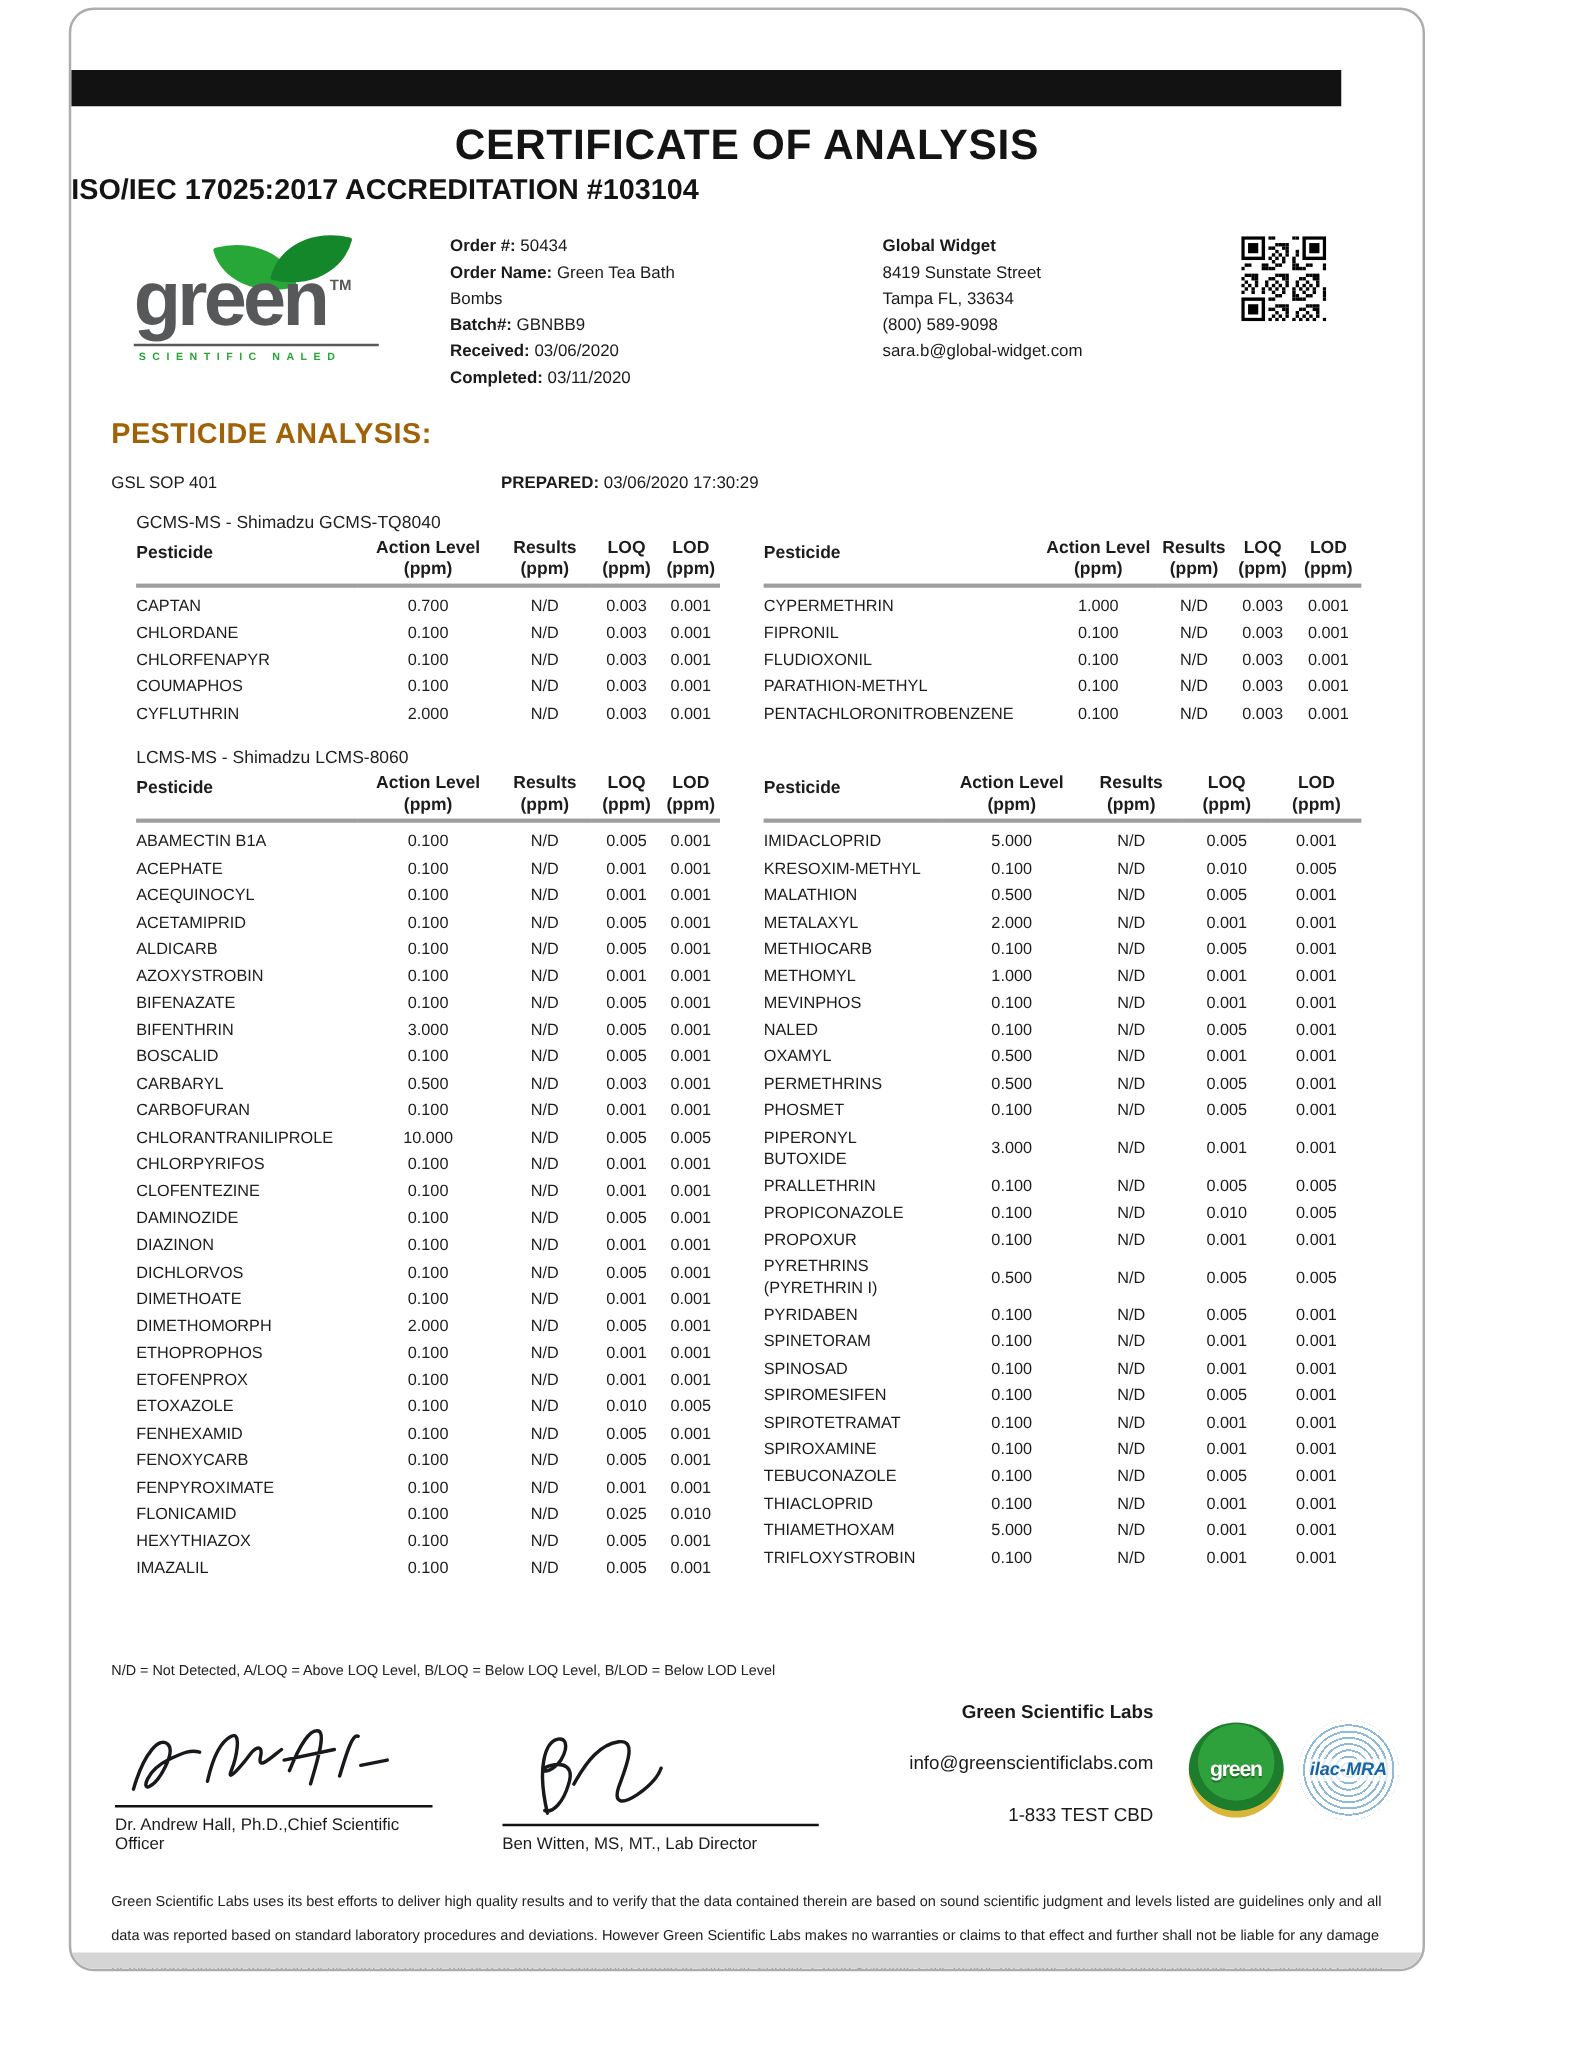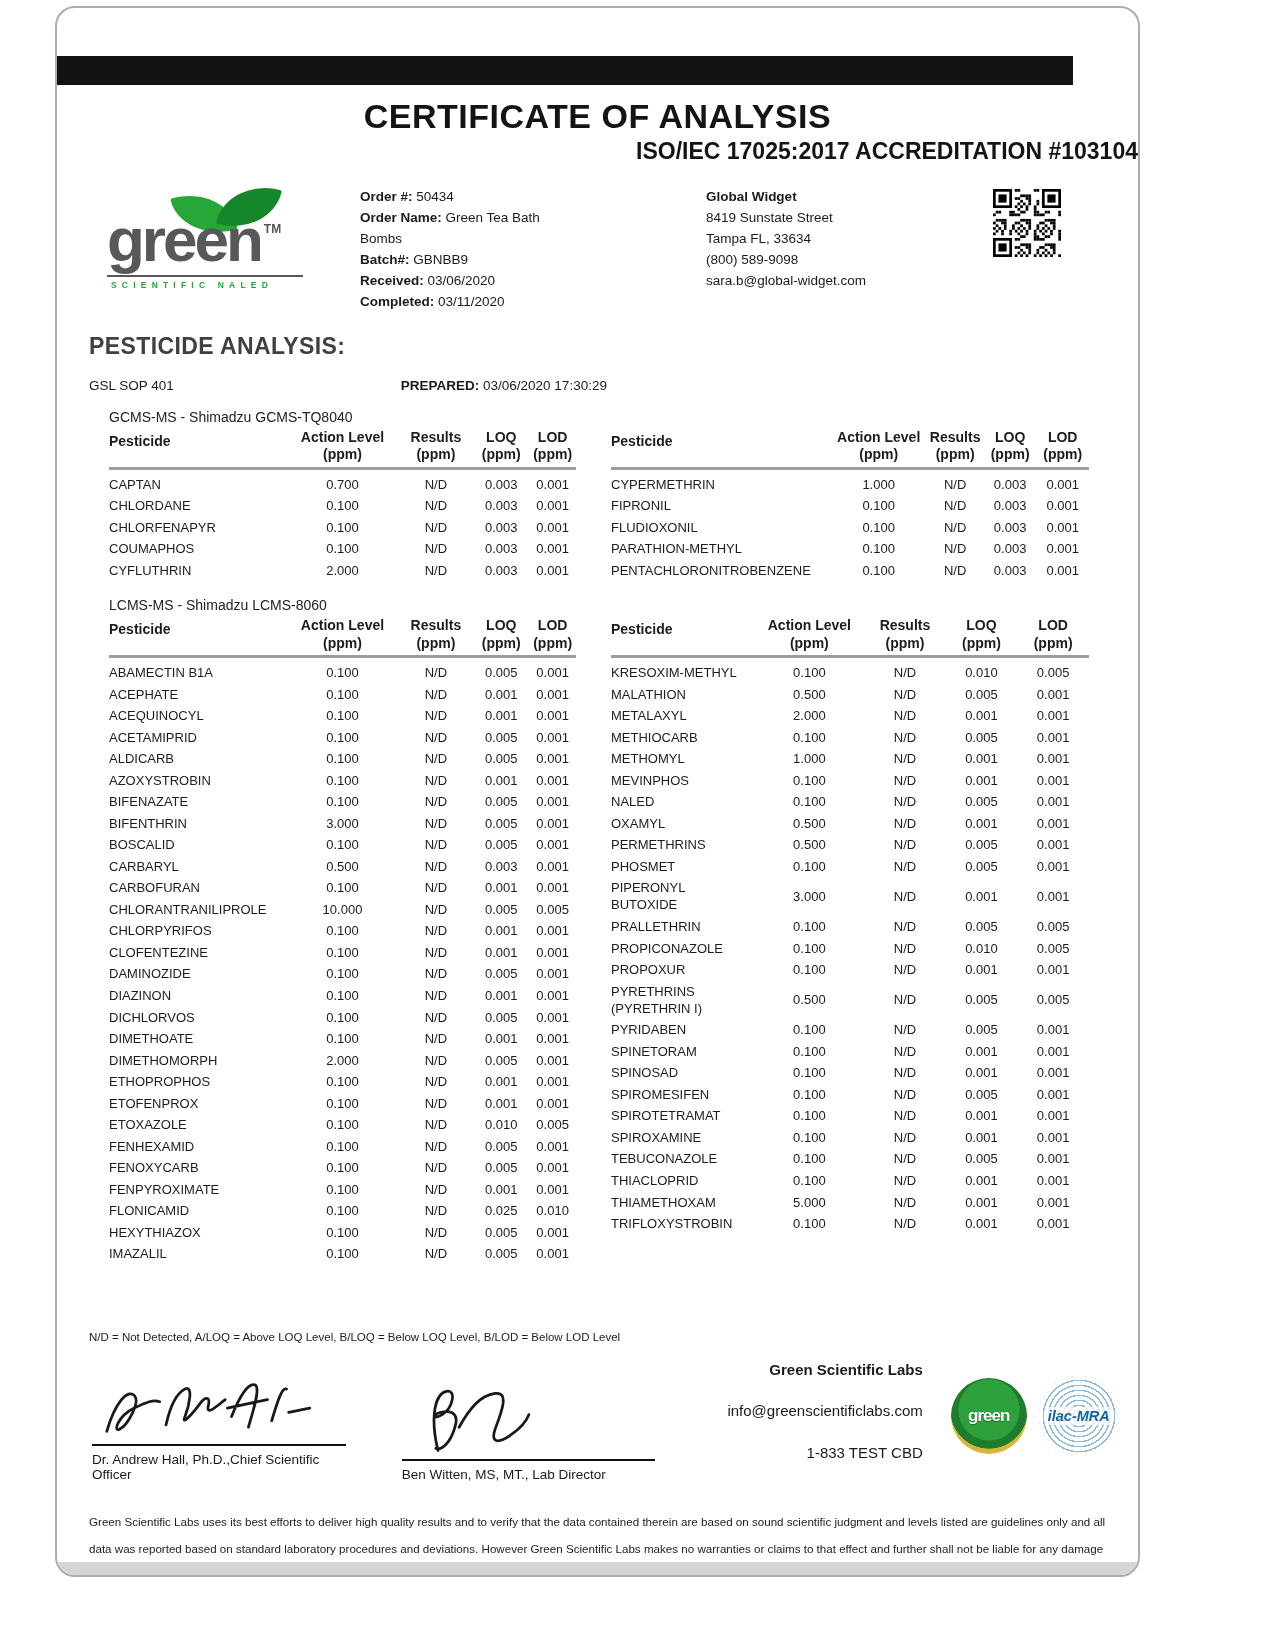--- a/index.html
+++ b/index.html
@@ -9,39 +9,39 @@
     font-family:"Liberation Sans","DejaVu Sans",sans-serif;
     color:#1b1b1b; position:relative;
   }
   .card {
     position:absolute; left:55px; top:6px; width:1085px; height:1571px;
     background:#ffffff; border:2px solid #adadad; border-radius:20px;
     overflow:hidden;
   }
   .top-bar { margin-top:48px; height:29px; width:94%; background:#121212; }
   .doc-title { text-align:center; margin-top:12px; font-size:34px; font-weight:bold; letter-spacing:.5px; color:#141414;}
-  .doc-subtitle { text-align:right; margin-top:2px; font-size:23px; font-weight:bold; color:#141414;}
+  .doc-subtitle { text-align:left; margin-top:2px; font-size:23px; font-weight:bold; color:#141414;}
 
   
   .info-row { display:flex; align-items:flex-start; margin-top:22px; padding-left:50px; }
   .brand { width:215px; position:relative; padding-top:22px; }
   .brand .leaves { position:absolute; left:62px; top:-6px; width:120px; height:62px; }
   .leaf1 { position:absolute; left:6px; top:10px; width:58px; height:46px; background:#27a737; border-radius:4% 100% 4% 100%; transform:rotate(-14deg); }
   .leaf2 { position:absolute; left:52px; top:2px; width:56px; height:48px; background:#14872b; border-radius:100% 4% 100% 4%; transform:rotate(14deg); }
   .wordmark { position:relative; font-size:62px; font-weight:bold; letter-spacing:-3px; color:#57585a; line-height:1; }
   .wordmark sup { font-size:12px; letter-spacing:0; vertical-align:28px; margin-left:3px; }
   .brand-tagline { font-size:8.5px; letter-spacing:5.2px; color:#27a737; font-weight:bold; margin-top:4px; padding-left:4px; border-top:2px solid #57585a; padding-top:3px; width:196px; }
   .order-block { width:200px; margin-left:38px; font-size:13.5px; line-height:1.55; }
   .client-block { width:225px; margin-left:146px; font-size:13.5px; line-height:1.55; }
   .blk-line b { font-weight:bold; }
   .qr-wrap { width:68px; height:68px; margin-left:62px; margin-top:2px; }
   .qr-wrap svg { width:68px; height:68px; display:block; background:#fff; }
 
   
-  .section-heading { margin-top:20px; padding-left:32px; font-size:23px; font-weight:bold; letter-spacing:.4px; color:#404040; }
+  .section-heading { margin-top:20px; padding-left:32px; font-size:23px; font-weight:bold; letter-spacing:.4px; color:#a16207; }
   .sop-row { margin-top:18px; padding-left:32px; font-size:13.5px; }
   .sop-row .sop { display:inline-block; width:308px; }
   .instrument-label { margin-top:16px; padding-left:52px; font-size:14px; color:#222; }
 
   .tables-row { display:flex; align-items:flex-start; padding:0 38px 0 52px; margin-top:4px; }
   .tables-row .tcol-l { width:467px; }
   .tables-row .tcol-r { width:478px; margin-left:35px; }
 
   table.ptable { width:100%; border-collapse:collapse; font-size:13px; color:#1c1c1c; table-layout:fixed; }
   table.ptable thead tr { border-bottom:3px solid #9e9e9e; }
@@ -704,20 +704,27 @@
                 <div>(ppm)</div>
               </th>
           <th>
                 <div>LOD</div>
                 <div>(ppm)</div>
               </th>
         </tr>
           </thead>
         <tbody>
             <tr>
+              <td>IMIDACLOPRID</td>
+              <td>5.000</td>
+              <td>N/D</td>
+              <td>0.005</td>
+              <td>0.001</td>
+            </tr>
+            <tr>
               <td>KRESOXIM-METHYL</td>
               <td>0.100</td>
               <td>N/D</td>
               <td>0.010</td>
               <td>0.005</td>
             </tr>
             <tr>
               <td>MALATHION</td>
               <td>0.500</td>
               <td>N/D</td>

